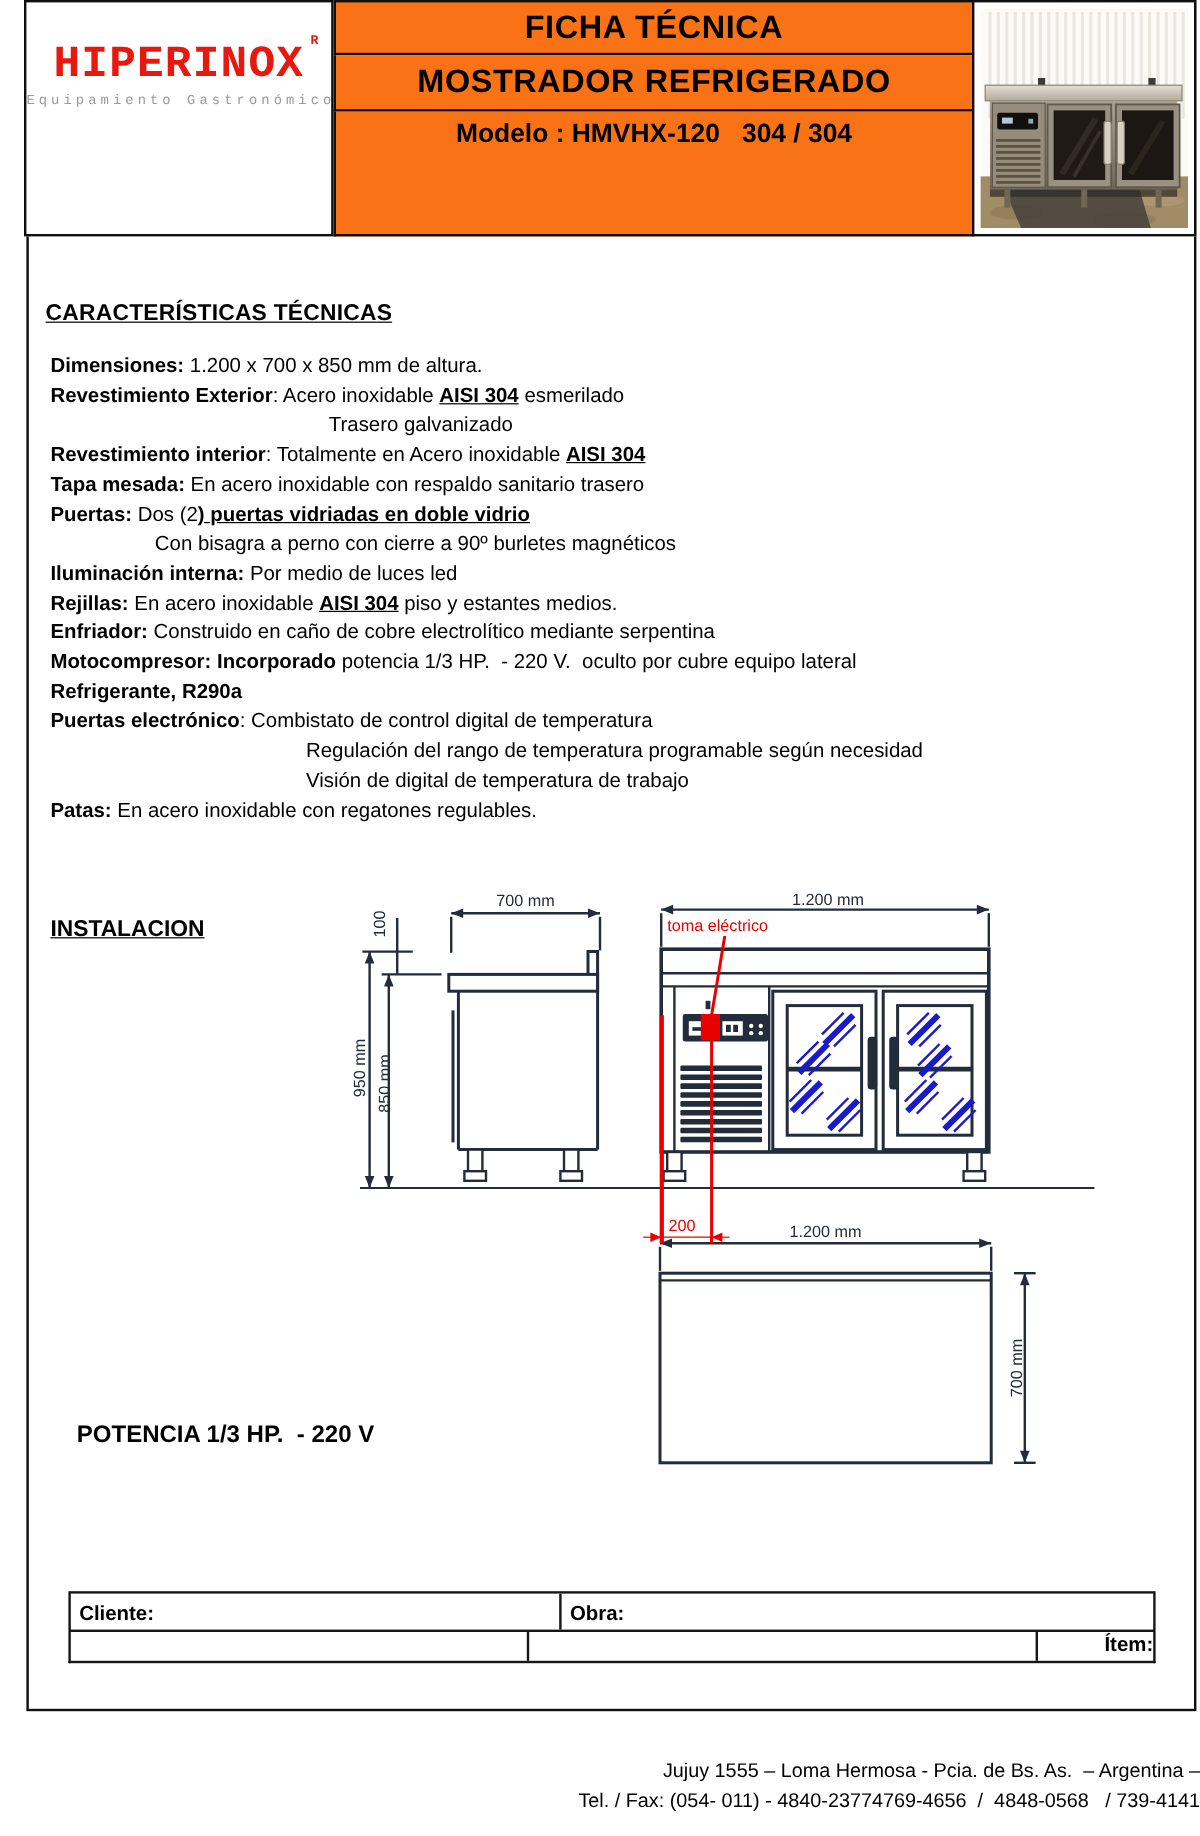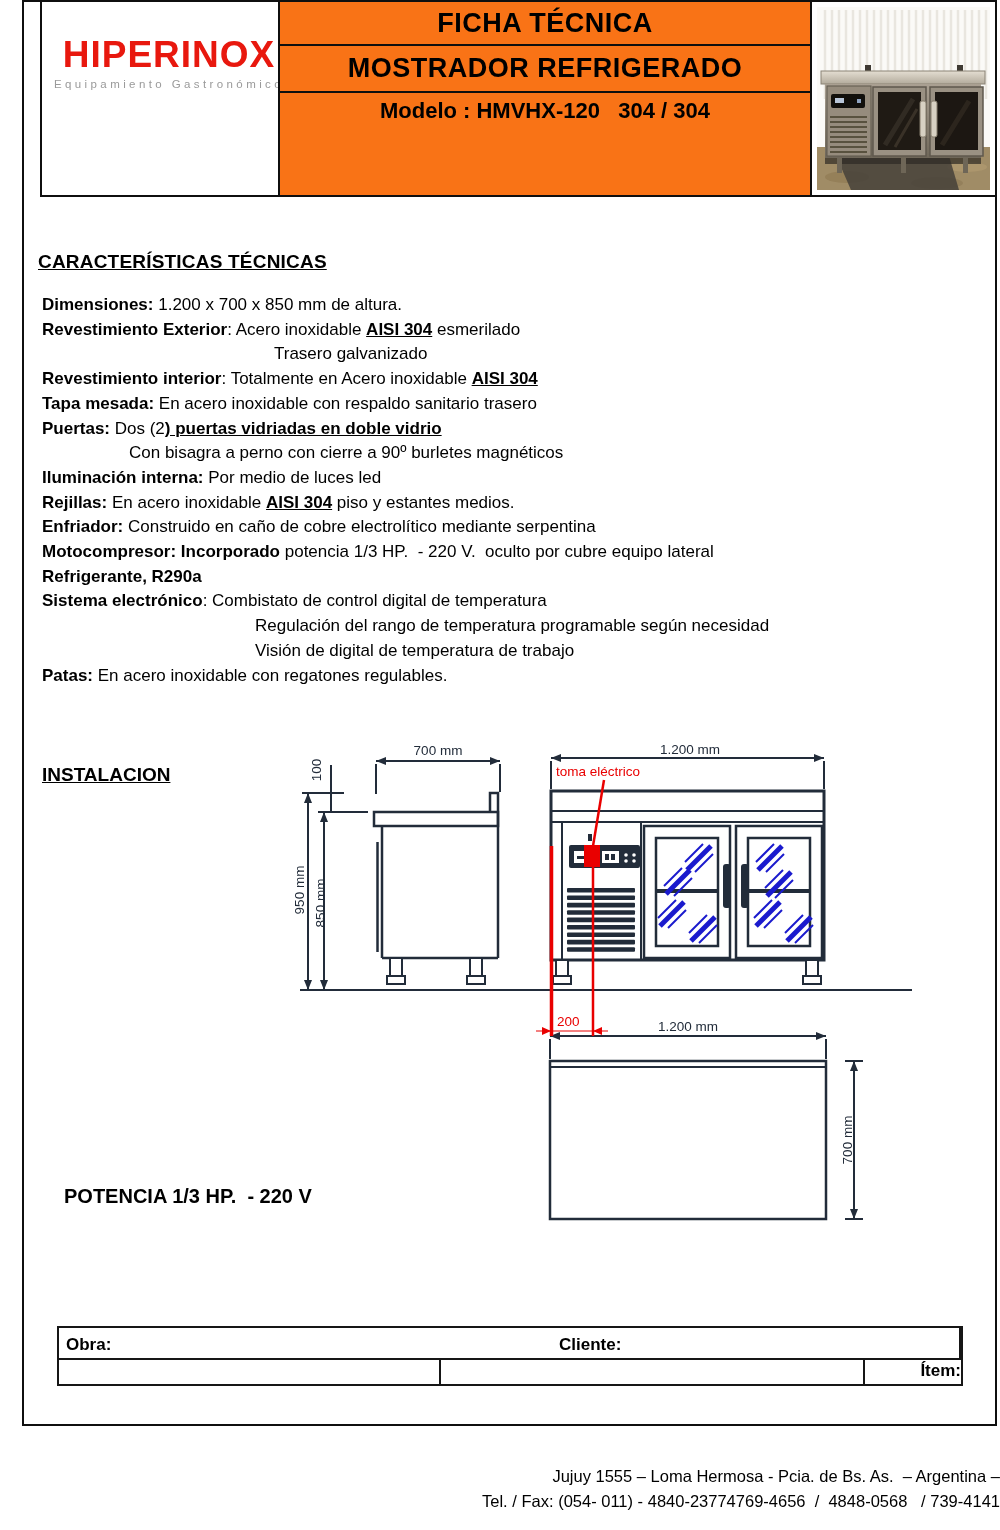--- a/index.html
+++ b/index.html
@@ -1,22 +1,22 @@
 <!DOCTYPE html>
 <html><head>
 <meta charset="utf-8">
 <style>
   html,body{margin:0;padding:0;background:#888;}
   .page{position:relative;width:1000px;height:1530px;background:#ffffff;
         font-family:"Liberation Sans",sans-serif;color:#000;overflow:hidden;}
   .main-border{position:absolute;left:22px;top:0;width:975px;height:1426px;
         border:2px solid #0f0f0f;box-sizing:border-box;}
   
-  .logo-box{position:absolute;left:40px;top:0;width:258px;height:197px;border:2px solid #0f0f0f;
-        box-sizing:border-box;background:#fff;text-align:center;padding-top:34px;}
+  .logo-box{position:absolute;left:20px;top:0;width:258px;height:197px;border:2px solid #0f0f0f;
+        box-sizing:border-box;background:#fff;text-align:center;padding-top:34px;font-family:Liberation Mono, monospace;}
   .brand{display:inline-block;position:relative;font-size:37px;font-weight:bold;color:#e8180e;
         letter-spacing:1px;line-height:1;}
   .brand .reg{position:absolute;top:-6px;right:-13px;font-size:11px;font-weight:bold;color:#e8180e;}
   .tagline{margin-top:5px;font-size:11.5px;color:#9a9a9a;letter-spacing:3.4px;white-space:pre;}
   .hbox{position:absolute;left:278px;width:534px;box-sizing:border-box;background:#f97316;
         border:2px solid #0f0f0f;}
   .hbox1{top:0;height:46px;}
   .hbox2{top:46px;height:47px;border-top:none;}
   .hbox3{top:93px;height:104px;border-top:none;}
   .h-title{font-size:27px;font-weight:bold;text-align:center;letter-spacing:.5px;line-height:42px;white-space:pre;}
@@ -161,21 +161,21 @@
       <div class="spec-line" style="padding-left: 232px;"><span>Trasero galvanizado</span></div>
       <div class="spec-line"><span class="b">Revestimiento interior</span><span>: Totalmente en Acero inoxidable </span><span class="b u">AISI 304</span></div>
       <div class="spec-line"><span class="b">Tapa mesada:</span><span> En acero inoxidable con respaldo sanitario trasero</span></div>
       <div class="spec-line"><span class="b">Puertas:</span><span> Dos (2</span><span class="b u">) puertas vidriadas en doble vidrio</span></div>
       <div class="spec-line" style="padding-left: 87px;"><span>Con bisagra a perno con cierre a 90º burletes magnéticos</span></div>
       <div class="spec-line"><span class="b">Iluminación interna:</span><span> Por medio de luces led</span></div>
       <div class="spec-line"><span class="b">Rejillas:</span><span> En acero inoxidable </span><span class="b u">AISI 304</span><span> piso y estantes medios.</span></div>
       <div class="spec-line"><span class="b">Enfriador:</span><span> Construido en caño de cobre electrolítico mediante serpentina</span></div>
       <div class="spec-line"><span class="b">Motocompresor: Incorporado</span><span> potencia 1/3 HP.  - 220 V.  oculto por cubre equipo lateral</span></div>
       <div class="spec-line"><span class="b">Refrigerante, R290a</span></div>
-      <div class="spec-line"><span class="b">Sistema electrónico</span><span>: Combistato de control digital de temperatura</span></div>
+      <div class="spec-line"><span class="b">Puertas electrónico</span><span>: Combistato de control digital de temperatura</span></div>
       <div class="spec-line" style="padding-left: 213px;"><span>Regulación del rango de temperatura programable según necesidad</span></div>
       <div class="spec-line" style="padding-left: 213px;"><span>Visión de digital de temperatura de trabajo</span></div>
       <div class="spec-line"><span class="b">Patas:</span><span> En acero inoxidable con regatones regulables.</span></div>
     </div>
 
   <div class="install-heading">INSTALACION</div>
 
   <svg class="drawing" viewBox="280 735 640 515">
     <g stroke="#222c3a" fill="none" stroke-width="2">
 
@@ -325,25 +325,25 @@
     <text class="red" x="556" y="776" text-anchor="start" font-size="14">toma eléctrico</text>
     <text class="red" x="557" y="1026" text-anchor="start">200</text>
     <text x="688" y="1031" text-anchor="middle">1.200 mm</text>
     <text x="848" y="1144" text-anchor="middle" transform="rotate(-90 848 1140)">700 mm</text>
   </svg>
 
   <div class="power-note">POTENCIA 1/3 HP.  - 220 V</div>
 
   <div class="order-table">
     <div class="ot-row ot-row1">
+      <div class="ot-cell ot-divider" style="width:409px;">
+        <span>Cliente:</span>
+      </div>
       <div class="ot-cell" style="flex:1;">
         <span>Obra:</span>
-      </div>
-      <div class="ot-cell ot-divider" style="width:409px;">
-        <span>Cliente:</span>
       </div>
     </div>
     <div class="ot-row ot-row2">
       <div class="ot-cell ot-divider" style="width:409px;"></div>
       <div class="ot-cell ot-divider" style="width:402px;"></div>
       <div class="ot-cell" style="flex:1;">
         <span>Ítem:</span>
       </div>
     </div>
   </div>

